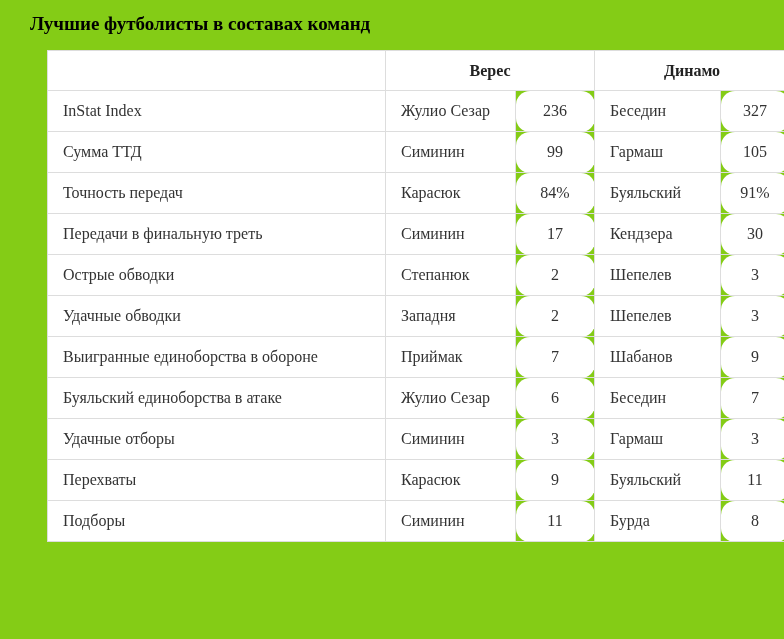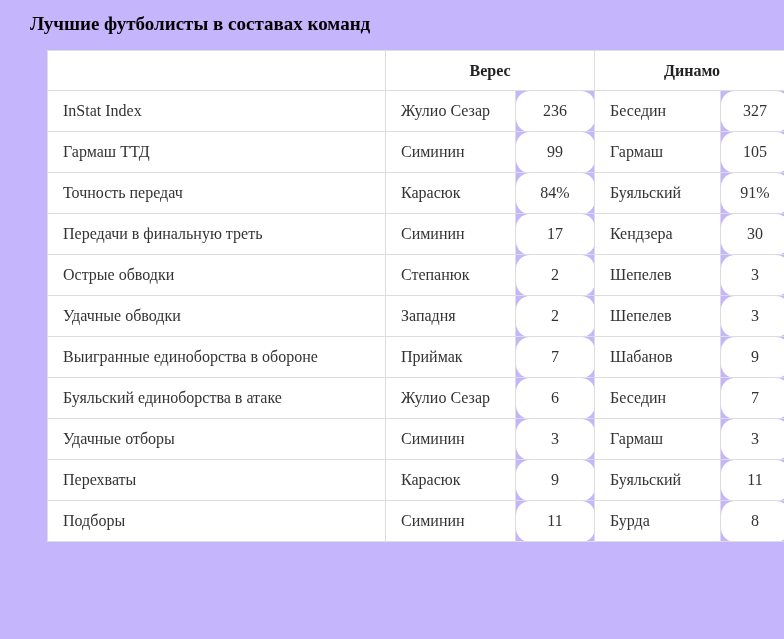--- a/index.html
+++ b/index.html
@@ -6,21 +6,21 @@
   html, body {
     margin: 0;
     padding: 0;
     background: #ffffff;
     font-family: "Liberation Serif", "DejaVu Serif", serif;
   }
   .page {
     width: 784px;
     height: 639px;
     padding: 13px 12px 18px 30px;
-    background: #c4b5fd;
+    background: #84cc16;
     overflow: hidden;
   }
   .title {
     font-size: 19px;
     line-height: 21px;
     font-weight: bold;
     color: #000000;
     margin: 0 0 16px 0;
     font-family: "Liberation Serif", "DejaVu Serif", serif;
   }
@@ -81,21 +81,21 @@
     </thead>
     <tbody id="table-body">
         <tr>
     <td class="stat">InStat Index</td>
     <td class="player">Жулио Сезар</td>
     <td class="value">236</td>
     <td class="player">Беседин</td>
     <td class="value">327</td>
   </tr>
         <tr>
-    <td class="stat">Гармаш ТТД</td>
+    <td class="stat">Сумма ТТД</td>
     <td class="player">Симинин</td>
     <td class="value">99</td>
     <td class="player">Гармаш</td>
     <td class="value">105</td>
   </tr>
         <tr>
     <td class="stat">Точность передач</td>
     <td class="player">Карасюк</td>
     <td class="value">84%</td>
     <td class="player">Буяльский</td>

